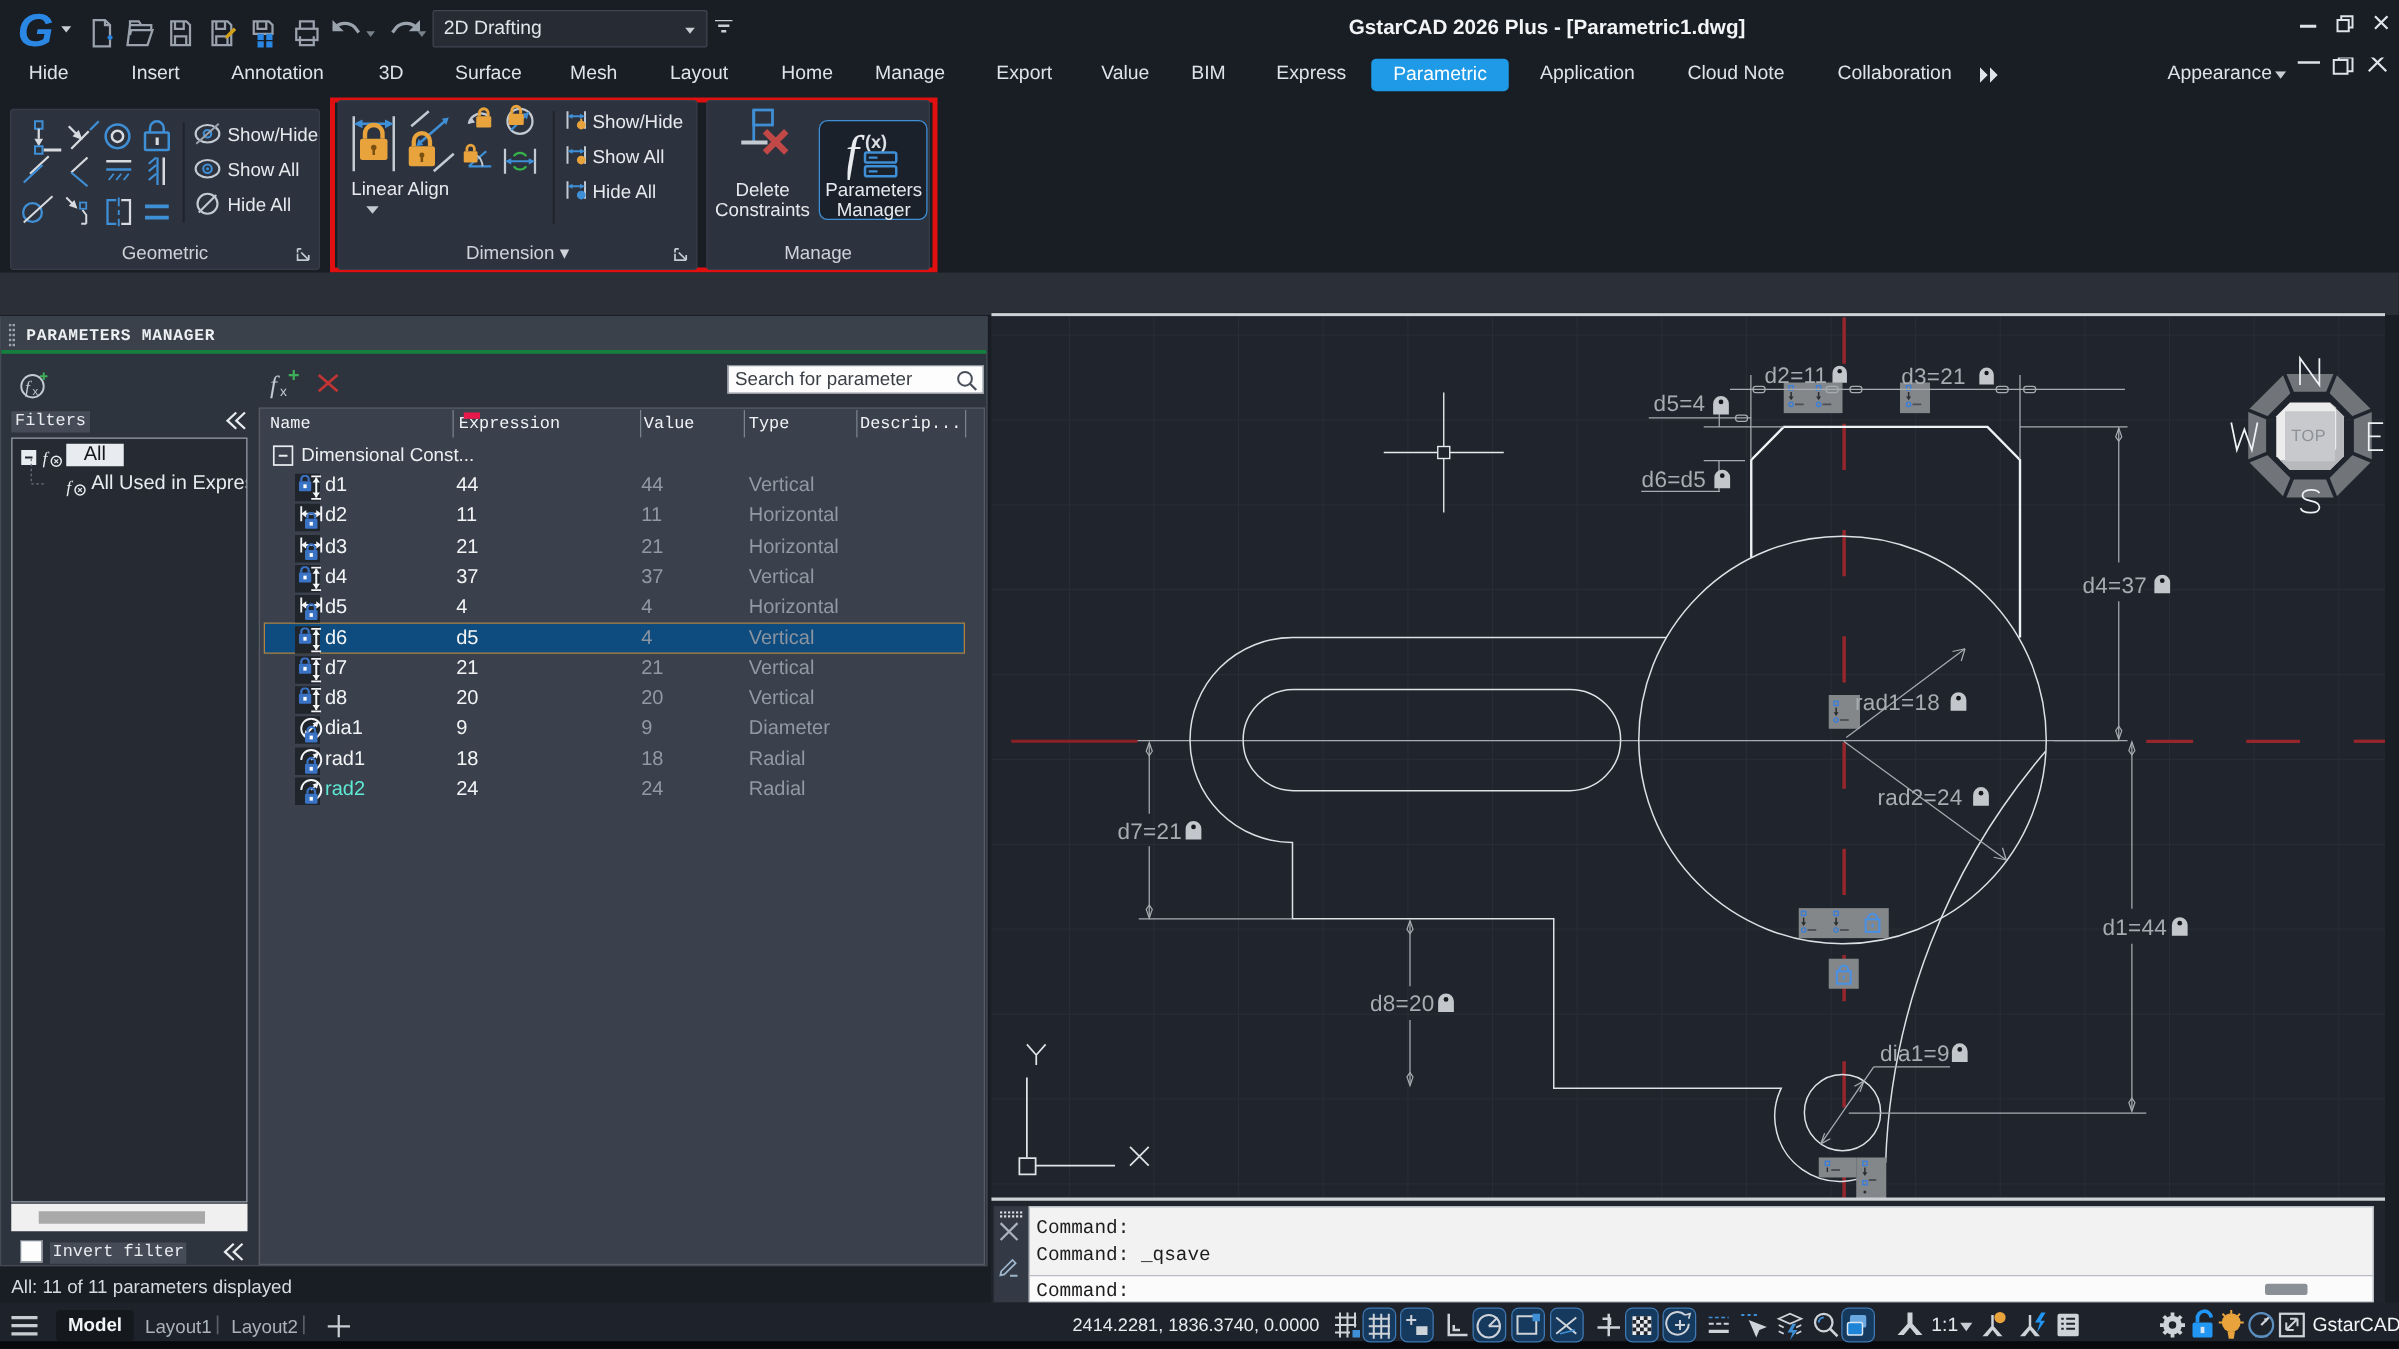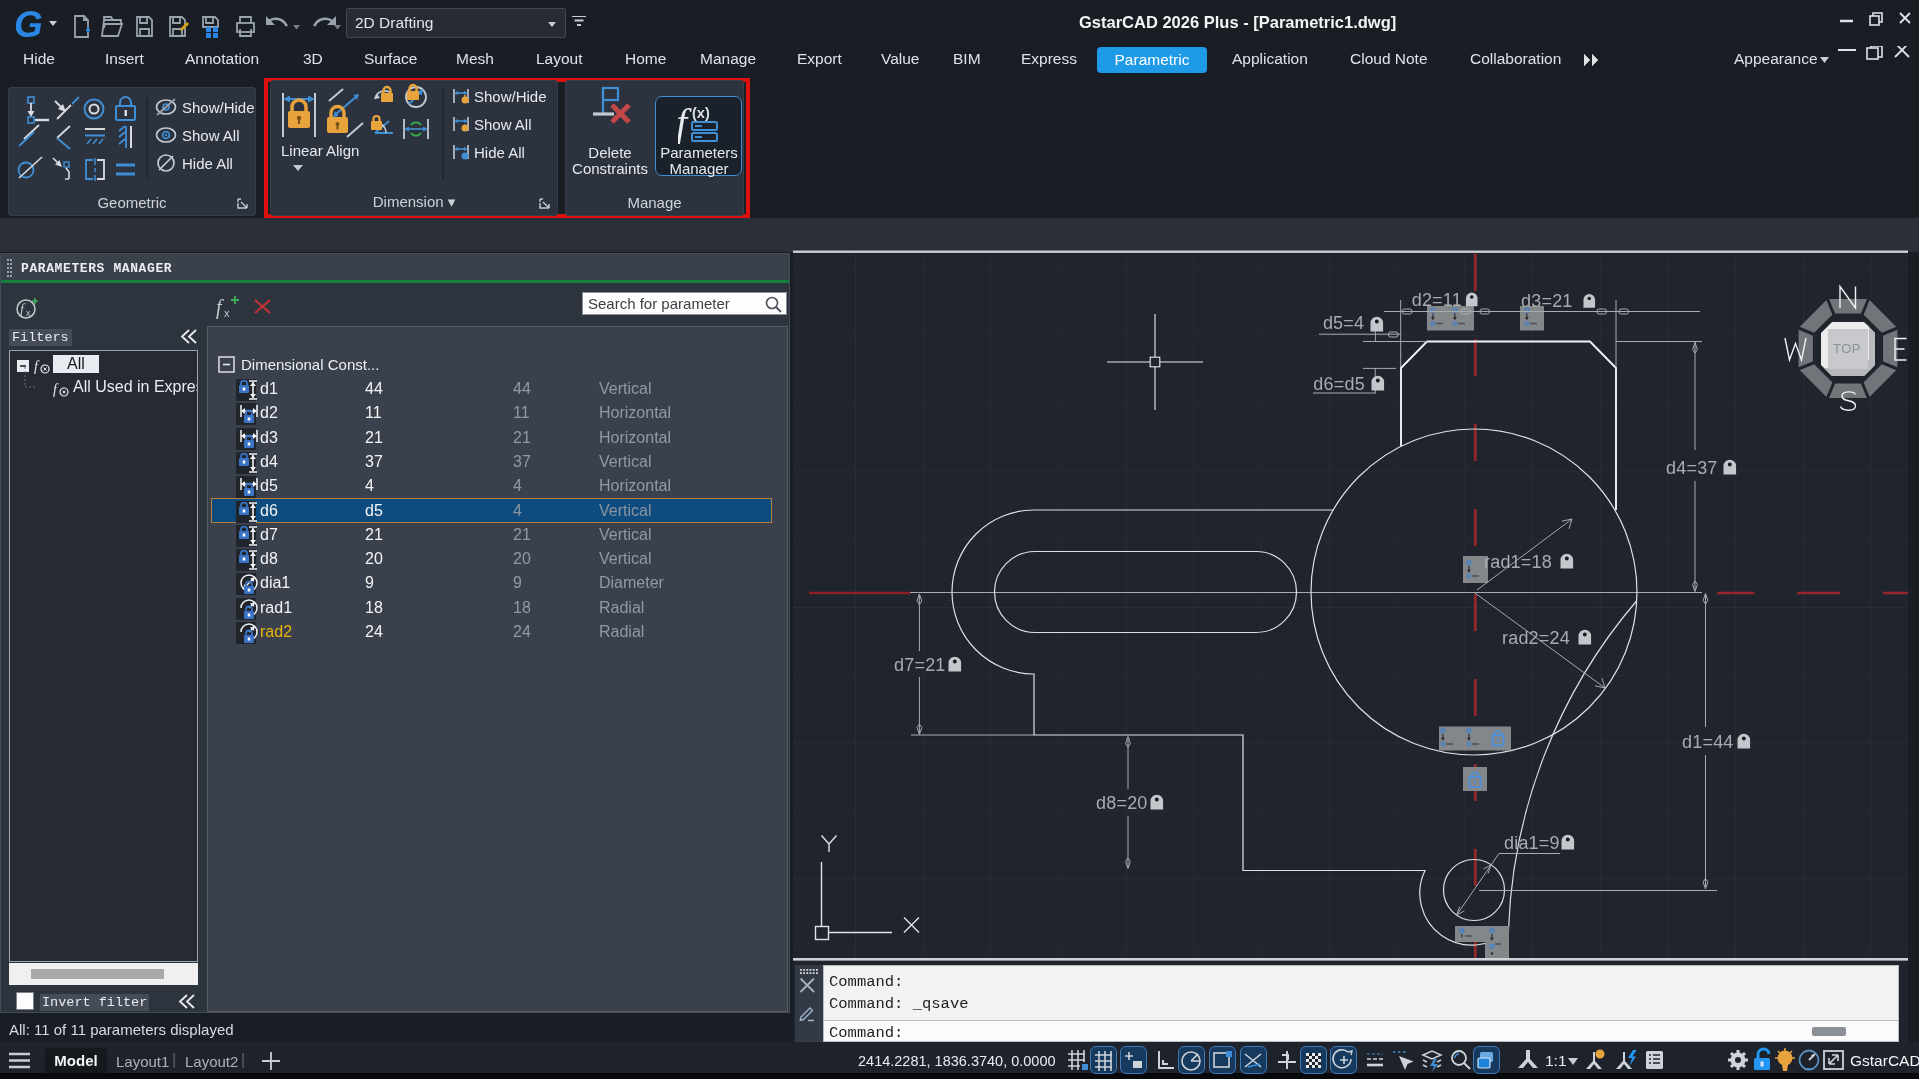--- a/index.html
+++ b/index.html
@@ -387,20 +387,33 @@
   </div>
 
   <div class="abs" style="left:15px;top:738px;width:18px;height:18px;background:#fdfdfd;border:1px solid #7a828c;"></div>
   <span class="abs mono" style="left:39px;top:740px;color:#e8ebef;font-size:13.5px;background:#454c57;padding:1px 2px;">Invert filter</span>
   <svg class="abs" style="left:177px;top:740px" width="18" height="15">
       <path d="M9 1 L2 7.5 L9 14 M16 1 L9 7.5 L16 14" stroke="#e8ebef" stroke-width="1.8" fill="none"></path>
     </svg>
 
   <div class="abs" style="left:206px;top:72px;width:581px;height:686px;background:#3a414c;border:1px solid #565b64;" id="ptable">
 
+    <div class="abs mono" style="left:0;top:0;width:581px;height:24px;color:#f0f2f5;font-size:13.5px;">
+      <span class="abs" style="left:8px;top:5px;">Name</span>
+      <span class="abs" style="left:159px;top:5px;">Expression</span>
+      <span class="abs" style="left:307px;top:5px;">Value</span>
+      <span class="abs" style="left:391px;top:5px;">Type</span>
+      <span class="abs" style="left:480px;top:5px;">Descrip...</span>
+      <div class="abs" style="left:154px;top:1px;width:1px;height:22px;background:#7a828c;"></div>
+      <div class="abs" style="left:304px;top:1px;width:1px;height:22px;background:#7a828c;"></div>
+      <div class="abs" style="left:387px;top:1px;width:1px;height:22px;background:#7a828c;"></div>
+      <div class="abs" style="left:477px;top:1px;width:1px;height:22px;background:#7a828c;"></div>
+      <div class="abs" style="left:564px;top:1px;width:1px;height:22px;background:#7a828c;"></div>
+      <div class="abs" style="left:163px;top:3px;width:13px;height:5px;background:#e8194a;"></div>
+    </div>
 
     <div class="abs" style="left:0;top:26px;height:24px;">
       <svg class="abs" style="left:10px;top:3px" width="17" height="17">
           <rect x="1" y="1" width="15" height="15" fill="none" stroke="#e8ebef" stroke-width="1.4"></rect>
           <path d="M5 8.5 h7" stroke="#e8ebef" stroke-width="1.6"></path>
         </svg>
       <span class="abs" style="left:33px;top:3px;color:#eceff2;font-size:15px;white-space:nowrap;">Dimensional Const...</span>
     </div>
     <div class="abs" style="left:3px;top:171px;width:561px;height:25px;background:#0e4c7f;border:1px solid #b5813b;"></div>
     <div class="abs" style="left:0;top:51px;width:581px;height:24px;">
@@ -556,21 +569,21 @@
     <div class="abs" style="left:0;top:294px;width:581px;height:24px;">
 <div class="abs" style="left:28px;top:1px;width:20px;height:22px;background:#20252c;"></div>
         <svg class="abs" style="left:31px;top:2px" width="20" height="21" viewBox="0 0 20 21">
           <path d="M2 9 a8 8 0 1 1 8 8" stroke="#f2f4f6" stroke-width="1.5" fill="none"></path>
           <path d="M10 9 L16 3" stroke="#f2f4f6" stroke-width="1.3"></path>
           <path d="M16 3 l-5 1.5 3.5 3.5 z" fill="#f2f4f6"></path>
           <rect x="5" y="12" width="10" height="8" rx="1" fill="#3a72c4"></rect>
           <path d="M7 12 v-1.5 a3 3 0 0 1 6 0 V12" stroke="#3a72c4" stroke-width="1.8" fill="none"></path>
           <rect x="8.7" y="14.5" width="2.6" height="3" fill="#fff"></rect>
         </svg>
-      <span class="abs" style="left:52px;top:2px;color:#eab308;font-size:16px;">rad2</span>
+      <span class="abs" style="left:52px;top:2px;color:#5eead4;font-size:16px;">rad2</span>
       <span class="abs" style="left:157px;top:2px;color:#f2f4f6;font-size:16px;">24</span>
       <span class="abs" style="left:305px;top:2px;color:#9199a3;font-size:16px;">24</span>
       <span class="abs" style="left:391px;top:2px;color:#9199a3;font-size:16px;">Radial</span>
     </div>
   </div>
 
 </div>
 <div class="abs" style="left:9px;top:1021px;color:#d7dbe0;font-size:15px;">All: 11 of 11 parameters displayed</div>
 
 <div id="canvas">

